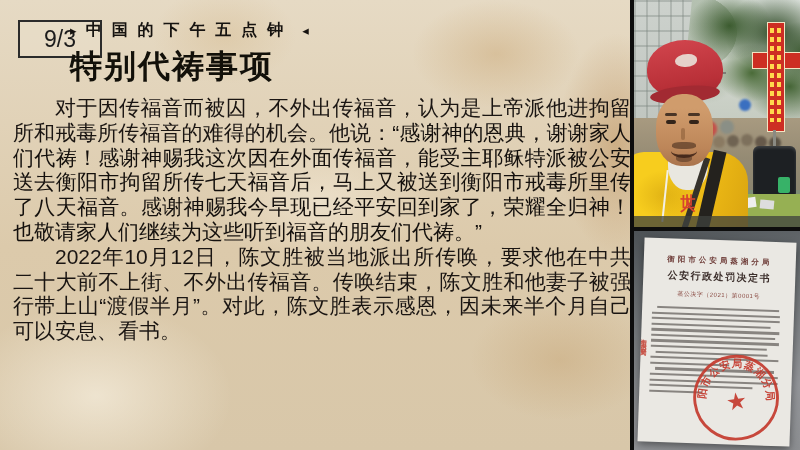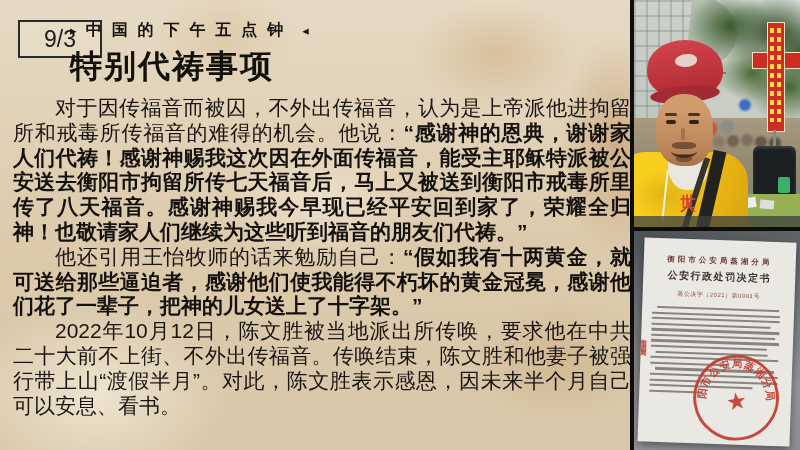--- a/index.html
+++ b/index.html
@@ -27,21 +27,21 @@
   .kicker{font-family:"Liberation Serif","DejaVu Serif",serif;font-weight:bold;
     font-size:16px;letter-spacing:2px;}
   .kicker .spread{letter-spacing:.62em;margin:0 .2em;}
   .kicker .tri{font-size:13px;letter-spacing:0;}
   .slide-title{margin-top:4px;font-size:32px;font-weight:900;letter-spacing:2px;color:#121009;}
 
   
   .bodytext{position:absolute;left:13px;top:96px;width:618px;
     font-size:21px;line-height:24.8px;color:#1a1512;text-align:justify;}
   .para{text-indent:2em;}
-  .para .q{font-weight:bold;color:#14100d;}
+  .para .q{font-weight:normal;color:#14100d;}
 
   
   .photo-col{position:absolute;left:630px;top:0;width:170px;height:450px;background:#0d0d0d;}
   .photo-top{position:absolute;left:4px;top:0;width:166px;height:227px;overflow:hidden;background:#7e8d74;}
   .photo-doc{position:absolute;left:4px;top:231px;width:166px;height:219px;overflow:hidden;
     background:linear-gradient(165deg,#4d5256 0%,#75797c 40%,#94969a 75%,#8c8e91 100%);}
 
   
   .pt-sky{position:absolute;left:0;top:0;width:166px;height:130px;background:linear-gradient(#dfe4df,#c4cabf);}
   .pt-trees{position:absolute;left:28px;top:-8px;width:150px;height:135px;
@@ -147,21 +147,20 @@
     <div class="kicker">
       <span class="tri">▸</span>
       <span class="spread">中国的下午五点钟</span>
       <span class="tri">◂</span>
     </div>
     <div class="slide-title">特别代祷事项</div>
   </div>
 
   <div class="bodytext" id="paragraphs">
       <div class="para"><span>对于因传福音而被囚，不外出传福音，认为是上帝派他进拘留所和戒毒所传福音的难得的机会。他说：</span><span class="q">“感谢神的恩典，谢谢家人们代祷！感谢神赐我这次因在外面传福音，能受主耶稣特派被公安送去衡阳市拘留所传七天福音后，马上又被送到衡阳市戒毒所里传了八天福音。感谢神赐我今早现已经平安回到家了，荣耀全归神！也敬请家人们继续为这些听到福音的朋友们代祷。”</span></div>
-      <div class="para"><span>他还引用王怡牧师的话来勉励自己：</span><span class="q">“假如我有十两黄金，就可送给那些逼迫者，感谢他们使我能得不朽坏的黄金冠冕，感谢他们花了一辈子，把神的儿女送上了十字架。”</span></div>
       <div class="para"><span>2022年10月12日，陈文胜被当地派出所传唤，要求他在中共二十大前不上街、不外出传福音。传唤结束，陈文胜和他妻子被强行带上山“渡假半月”。对此，陈文胜表示感恩，因未来半个月自己可以安息、看书。</span></div>
     </div>
 </div>
 
 <div class="photo-col">
 
   <div class="photo-top">
     <div class="pt-sky"></div>
     <div class="pt-trees"></div>
     <div class="pt-building"></div>

